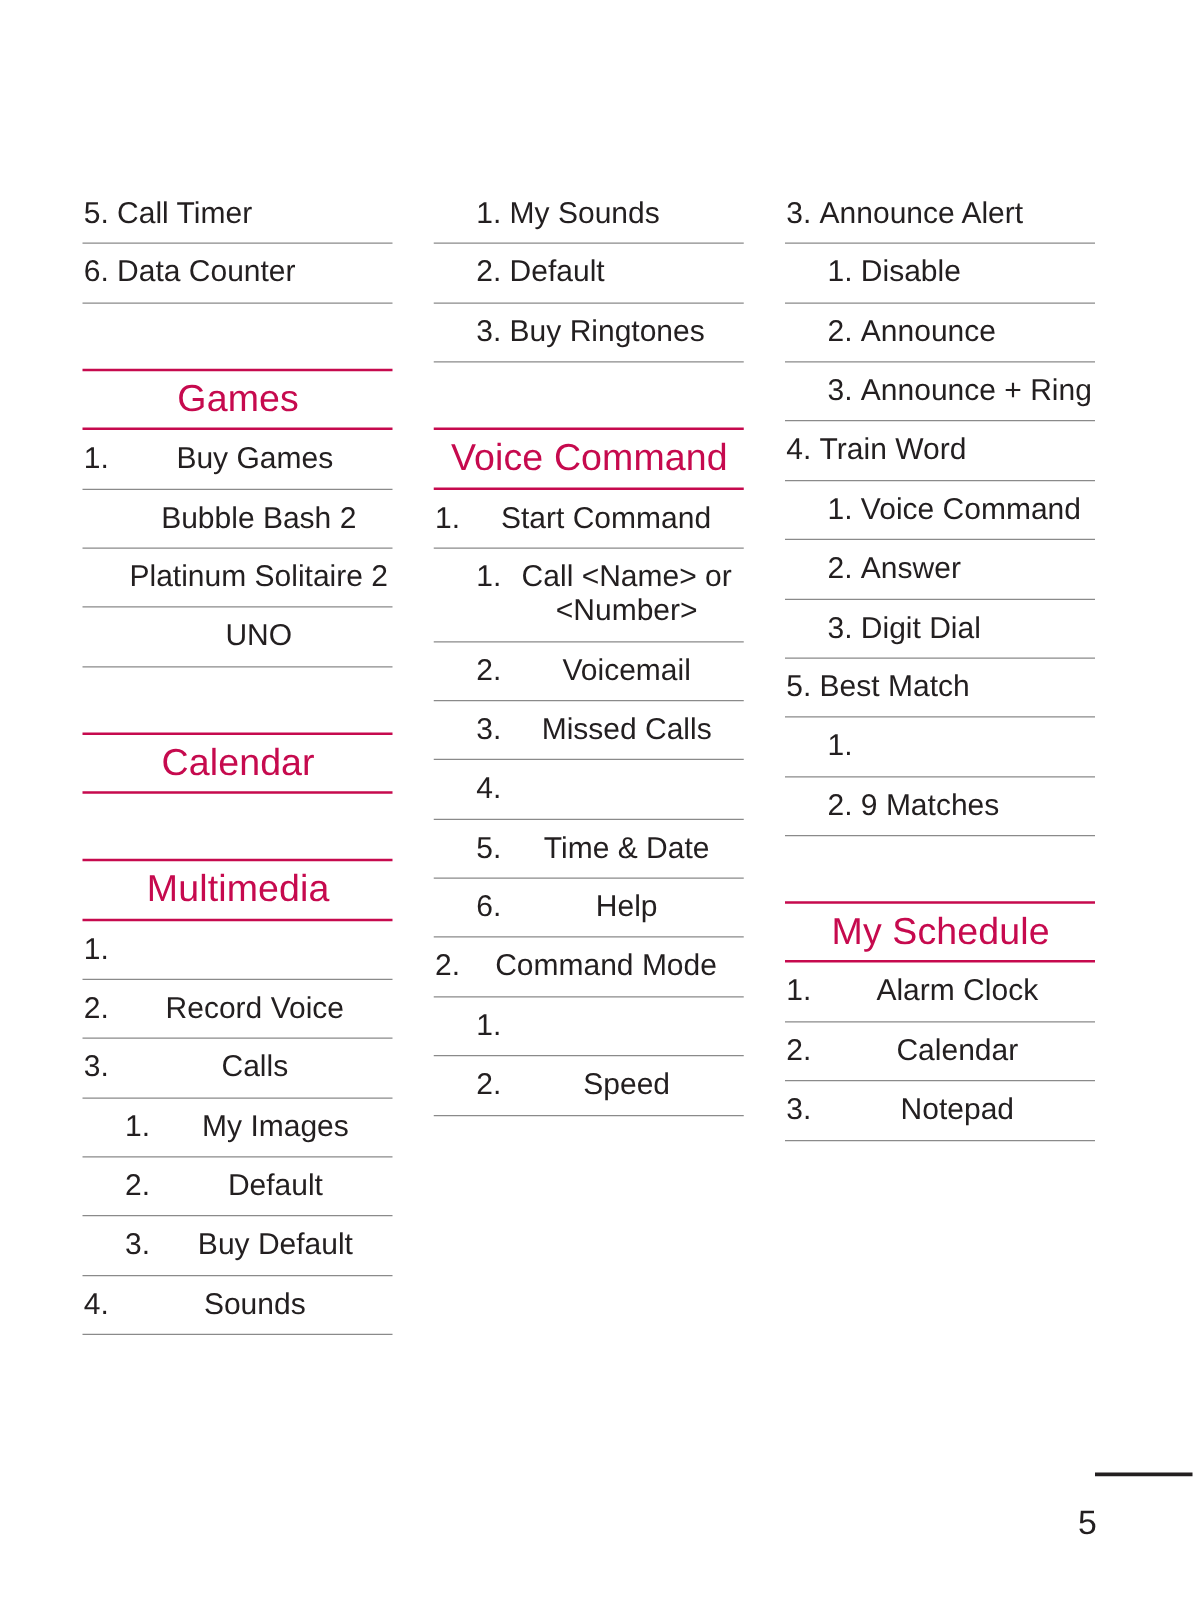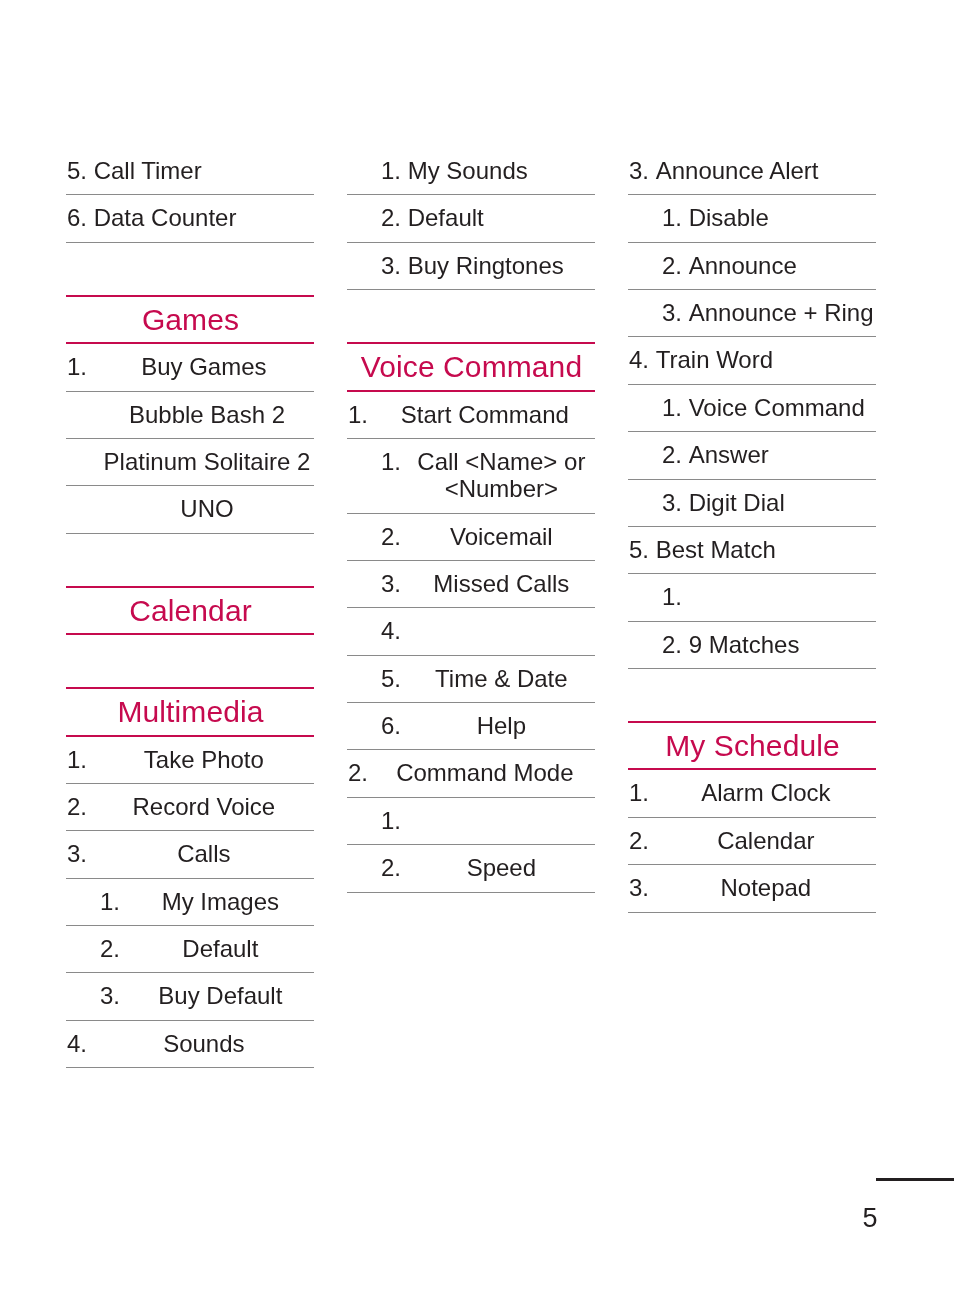--- a/index.html
+++ b/index.html
@@ -154,21 +154,20 @@
             <span class="section-head-text">Calendar</span>
           </div>
         </div>
         <div class="section spaced">
           <div class="section-head">
             <span class="section-head-text">Multimedia</span>
           </div>
           <ul class="menu-list">
             <li class="menu-item lvl1">
               <span class="item-num">1. </span>
-              <span class="item-label">Take Photo</span>
             </li>
             <li class="menu-item lvl1">
               <span class="item-num">2. </span>
               <span class="item-label">Record Voice</span>
             </li>
             <li class="menu-item lvl1">
               <span class="item-num">3. </span>
               <span class="item-label">Calls</span>
             </li>
             <li class="menu-item lvl2">

